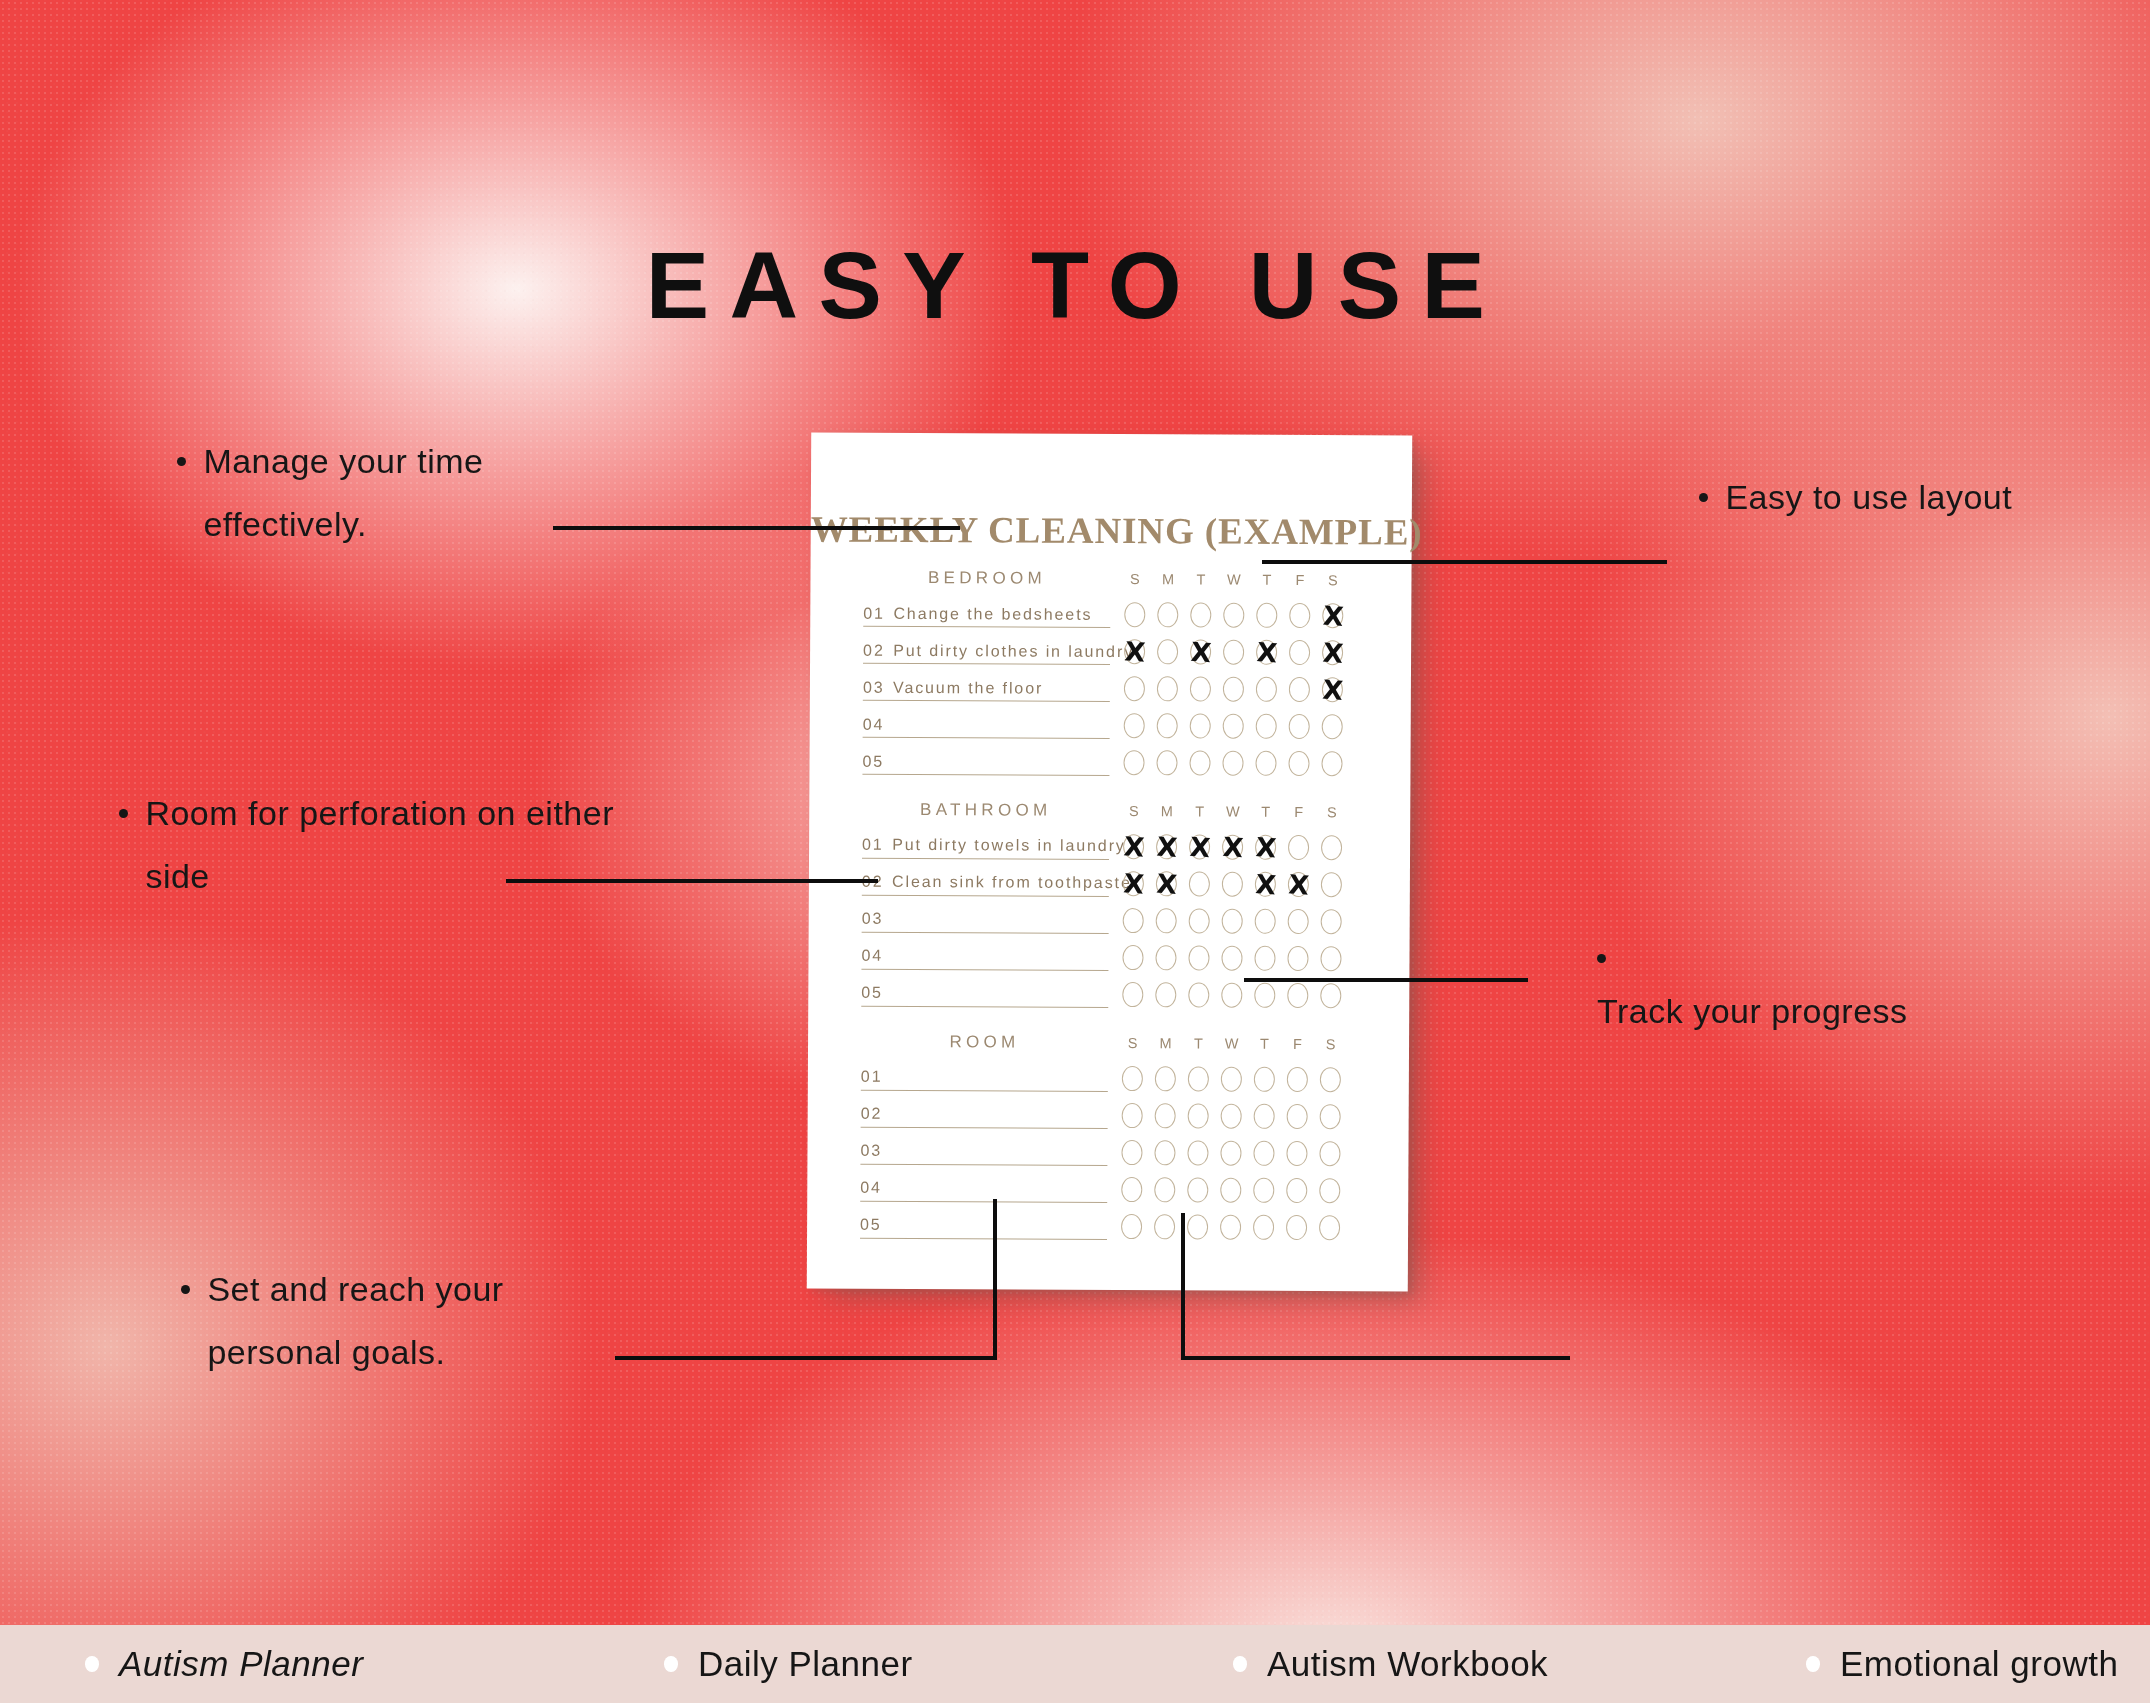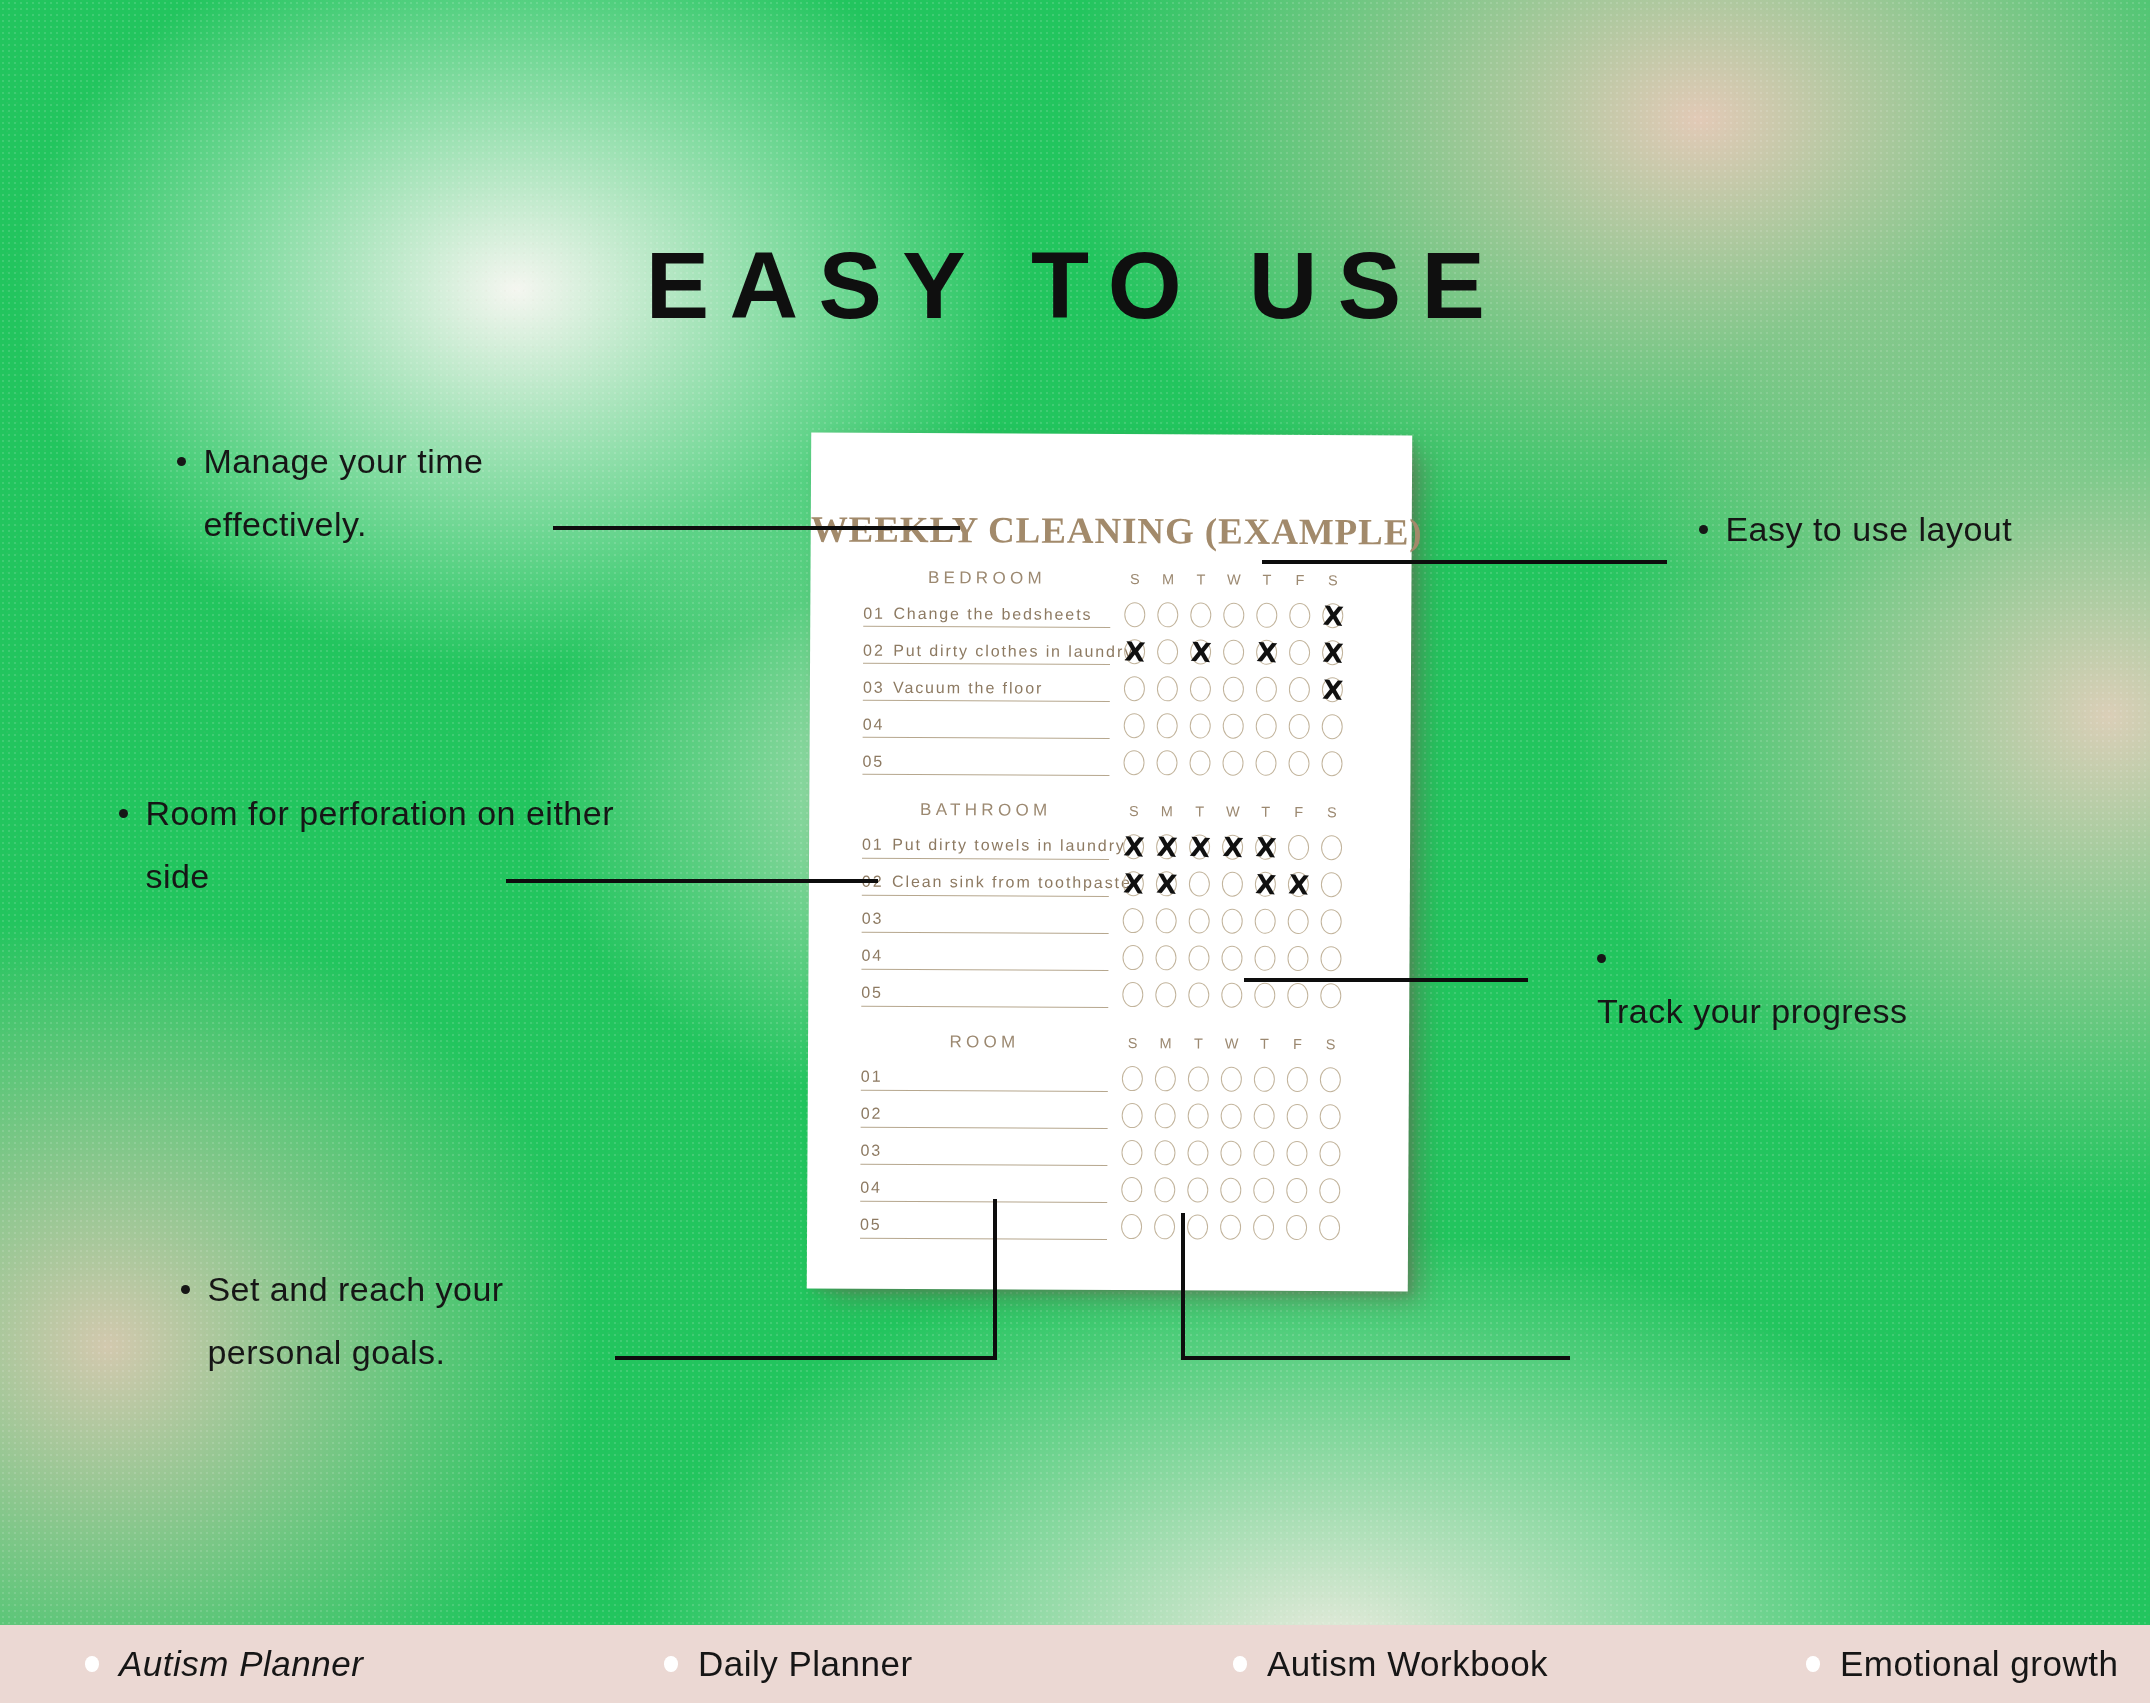--- a/index.html
+++ b/index.html
@@ -1,18 +1,18 @@
 <!DOCTYPE html>
 <html style="font-size:13.6px"><head>
 <meta charset="utf-8">
 <style>
   html,body { margin:0; padding:0; background:#f7dfd8; }
   .canvas {
     position:relative; width:2151px; height:1704px; overflow:hidden;
-    font-family:"Liberation Sans", sans-serif; background:#22c55e;
+    font-family:"Liberation Sans", sans-serif; background:#ef4444;
   }
   
   .bg-wash {
     position:absolute; inset:0;
     background:
       radial-gradient(809px 613px at 24% 17%, rgba(253,248,246,.96), rgba(253,248,246,0) 62%),
       radial-gradient(980px 698px at 79% 7%,  rgba(242,202,190,.92), rgba(242,202,190,0) 65%),
       radial-gradient(894px 809px at 98% 42%, rgba(244,208,196,.88), rgba(244,208,196,0) 60%),
       radial-gradient(809px 724px at 5% 79%,  rgba(241,201,188,.85), rgba(241,201,188,0) 60%),
       radial-gradient(1065px 639px at 62% 97%, rgba(250,238,233,.92), rgba(250,238,233,0) 66%),
@@ -29,21 +29,21 @@
   .page-title {
     position:absolute; top:167px; left:0; right:0; text-align:center;
     font-size:95px; font-weight:800; letter-spacing:20.4px; color:#0f0f0f;
   }
   
   .callout { position:absolute; display:flex; gap:17px; color:#161616; font-size:34px; line-height:63px; letter-spacing:0.5px; }
   .callout .dot { width:9.4px; height:9.4px; background:#161616; border-radius:50%; margin-top:27px; flex:none; }
   .co-manage      { left:177px;  top:430px;  } .co-manage .txt      { width:336px; }
   .co-perforation { left:119px;  top:782px;  } .co-perforation .txt { width:481px; }
   .co-goals       { left:181px;  top:1258px; } .co-goals .txt       { width:371px; }
-  .co-easy        { left:1699px; top:498px;justify-content:space-between;  } .co-easy .txt        { white-space:nowrap; }
+  .co-easy        { left:1699px; top:466px;justify-content:space-between;  } .co-easy .txt        { white-space:nowrap; }
   .co-track       { left:1597px; top:927px;flex-direction:column; } .co-track .txt       { white-space:nowrap; }
   .co-notes       { left:1642px; top:1273px; } .co-notes .txt       { width:413px; }
   
   .cline { position:absolute; background:#0d0d0d; }
   .l-manage   { left:553px;  top:526px;  width:407px; height:4.3px; }
   .l-easy     { left:1262px; top:560px;  width:405px; height:4.3px; }
   .l-perf     { left:506px;  top:879px; width:372px; height:4.3px; }
   .l-track    { left:1244px; top:978px; width:284px; height:4.3px; }
   .l-goals-v  { left:993px; top:1199px; width:4.3px;  height:161px; }
   .l-goals-h  { left:615px;  top:1356px; width:382px; height:4.3px; }

